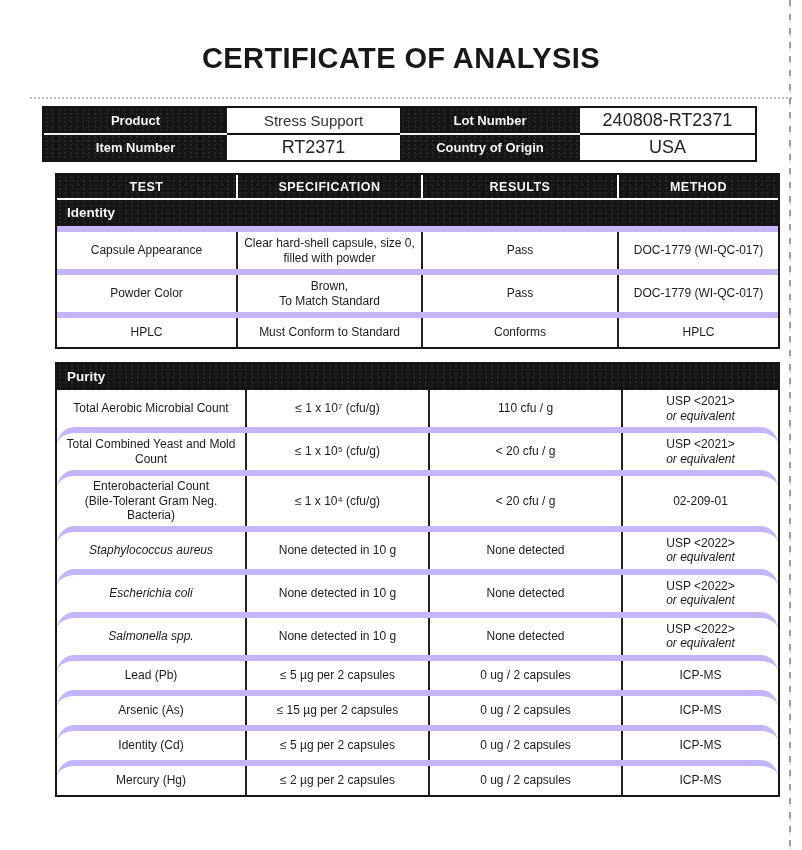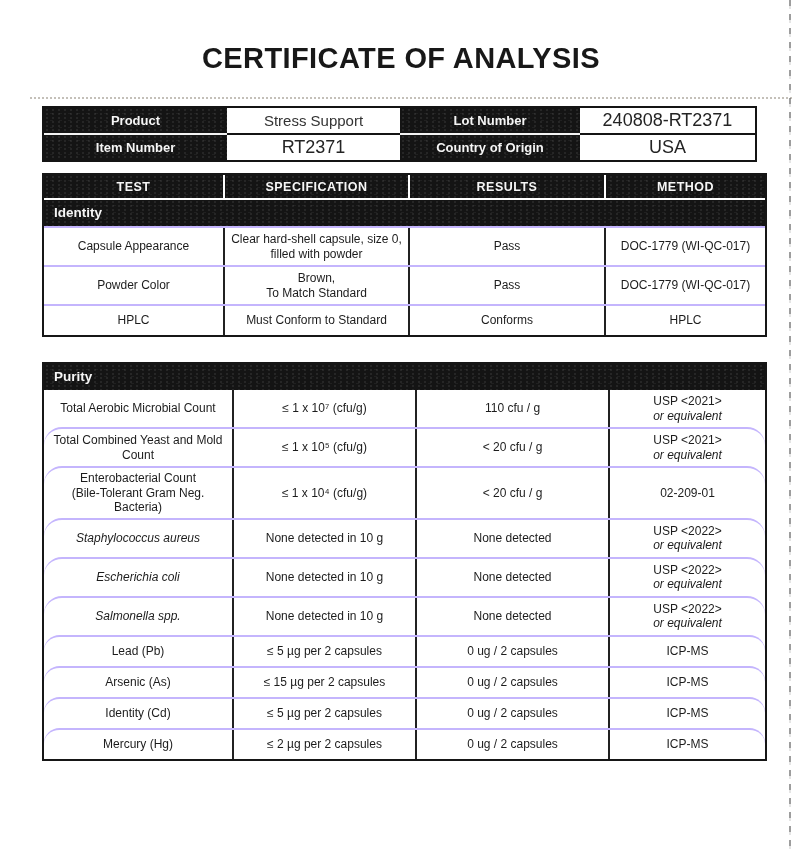--- a/index.html
+++ b/index.html
@@ -58,41 +58,41 @@
     min-height: 23px; padding: 2px 4px; text-align: center;
   }
   .product-table .label { font-weight: bold; font-size: 13px; }
   .product-table .value { font-size: 18px; color: #242424; }
   .product-table .value.big { font-size: 15px; color: #333; }
   .product-table .r2 { border-top: 2px solid #141414; }
   .product-table .r2.black { border-top-color: #f2f2f2; }
 
   
   .rt {
-    position: absolute; left: 42px; width: 725px;
+    position: absolute; left: 55px; width: 725px;
     border: 2px solid #161616; background: #fff;
   }
   .rt.identity { top: 173px; }
   .rt.purity   { top: 362px; }
   .rt.identity .grid { display: grid; grid-template-columns: 179px 185px 196px 1fr; }
   .rt.purity   .grid { display: grid; grid-template-columns: 188px 183px 193px 1fr; border-radius: 18px; }
 
   .rt-head .hcell {
     text-align: center; font-weight: bold; font-size: 12.5px;
     letter-spacing: .5px; padding: 5px 0 4px; color: #f7f7f7;
   }
   .rt-head .hcell + .hcell { border-left: 2px solid #ffffff; }
 
   .rt-banner {
     border-top: 2px solid #ffffff;
     font-weight: bold; font-size: 13.5px;
     padding: 5px 10px 6px;
   }
 
-  .rt-row { border-top: 2px solid #c4b5fd; }
+  .rt-row { border-top: 6px solid #c4b5fd; }
   .rt-row .cell {
     display: flex; flex-direction: column;
     align-items: center; justify-content: center;
     text-align: center;
     min-height: 29px; padding: 3px 6px;
     font-size: 12px; line-height: 1.22;
     white-space: pre-line;
   }
   .rt-row .cell + .cell { border-left: 2px solid #212121; }
   .rt-row.tall .cell { min-height: 37px; }

